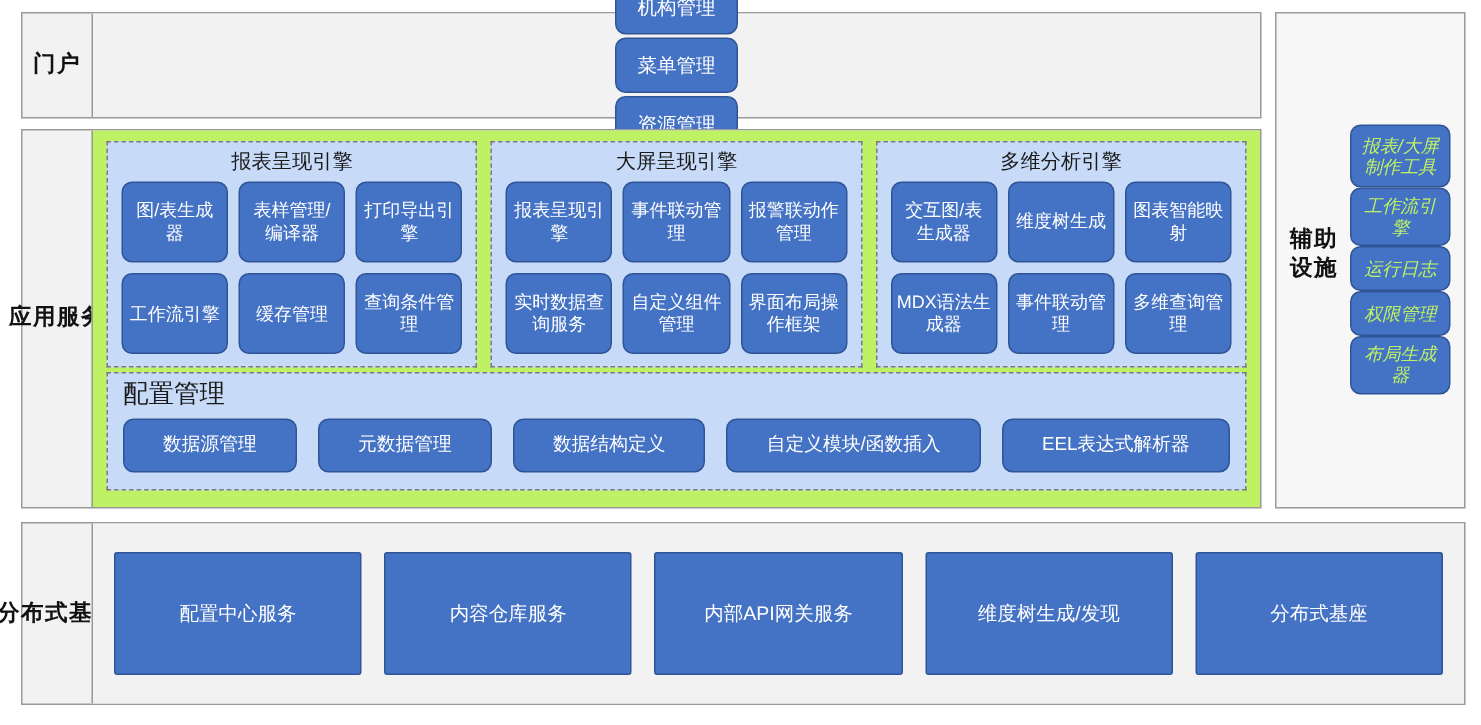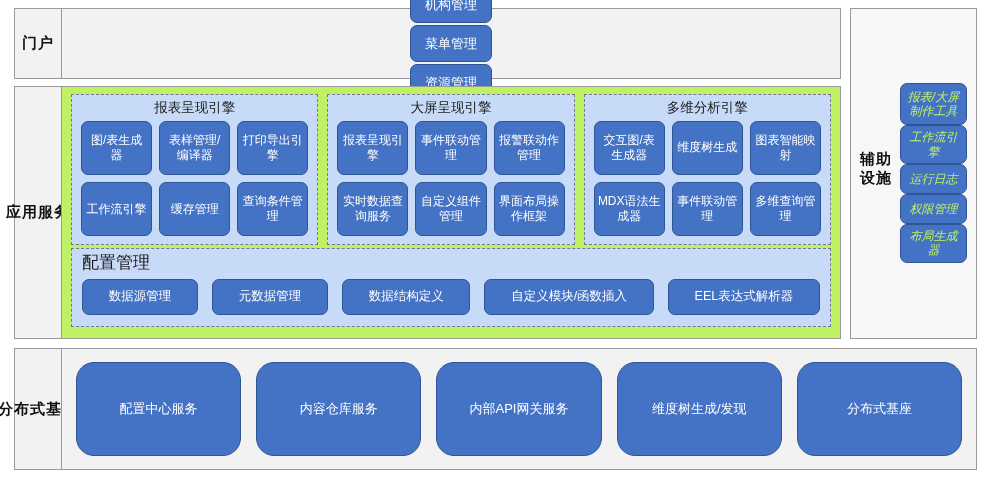--- a/index.html
+++ b/index.html
@@ -238,24 +238,24 @@
     align-items: center;
     justify-content: space-between;
     gap: 15px;
     padding: 0 14px;
     width: 100%;
     height: 100%;
   }
   .bottom-chip {
     background: #4472c4;
     border: 1px solid #2f5597;
-    border-radius: 18px;
+    border-radius: 2px;
     color: #ffffff;
     font-size: 13px;
-    height: 94px;
+    height: 82px;
     flex: 1 1 0;
     display: flex;
     align-items: center;
     justify-content: center;
     text-align: center;
     padding: 16px 6px;
   }
 </style>
 </head>
 <body>

